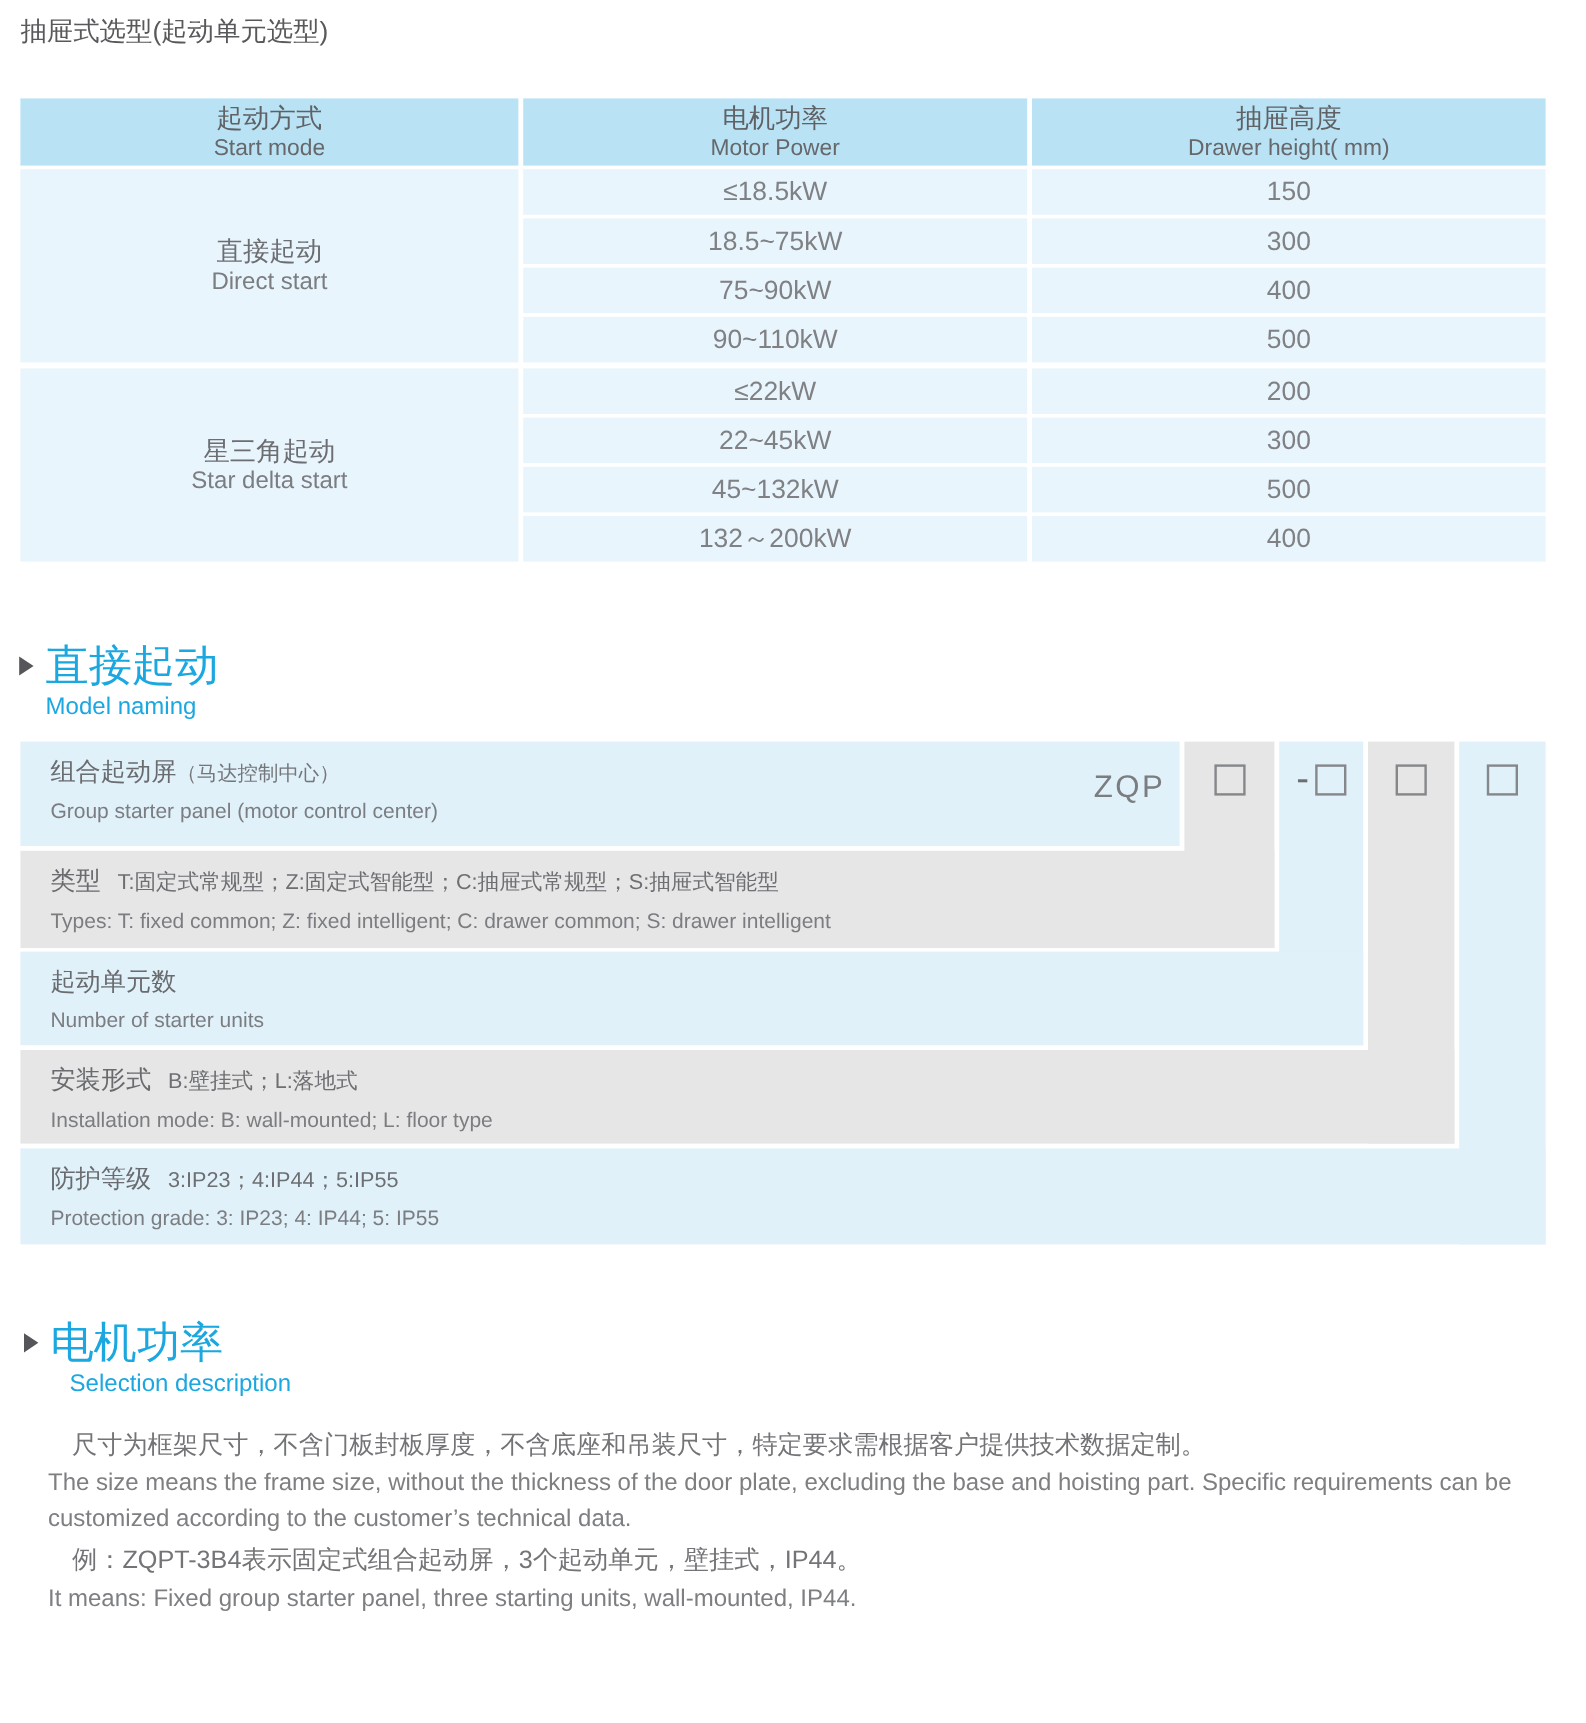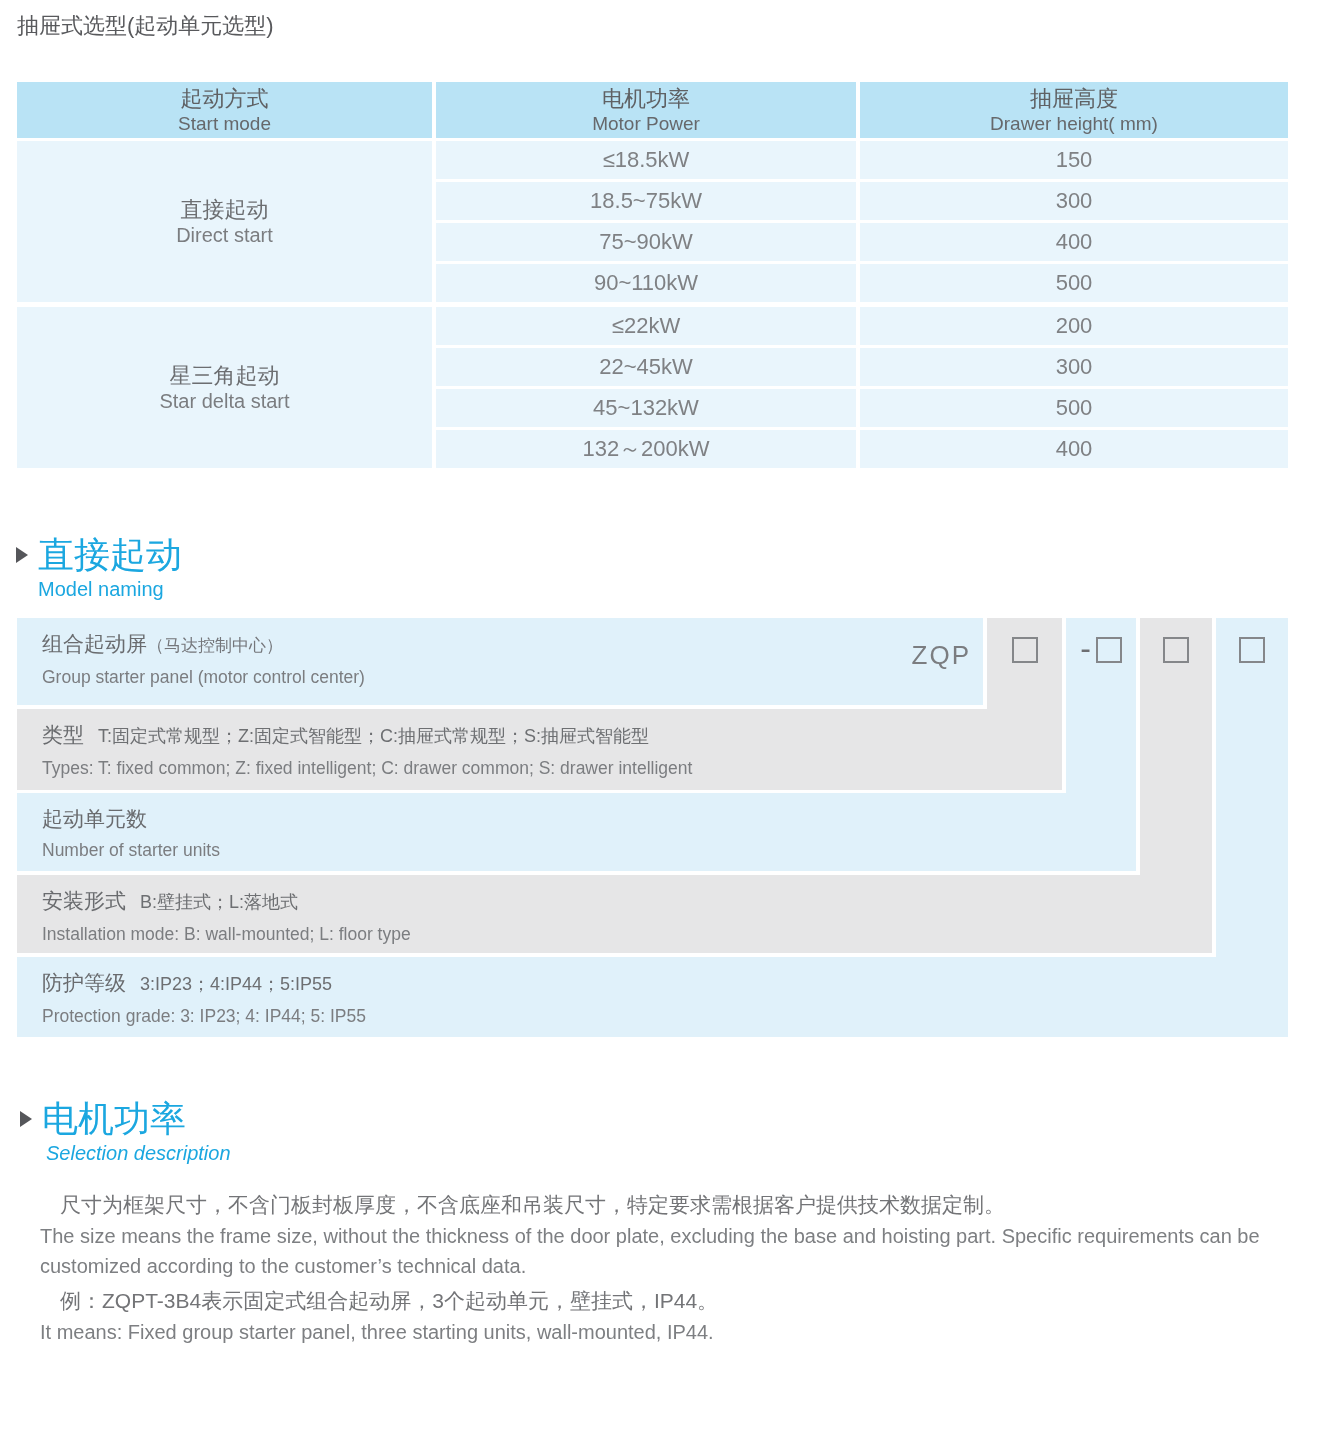--- a/index.html
+++ b/index.html
@@ -32,21 +32,21 @@
   .td-height{flex:1;}
   .group-sep{height:5px;}
 
   
   .sec{position:absolute;display:flex;align-items:flex-start;}
   .arrow-icon{width:0;height:0;border-left:12px solid #55565a;
               border-top:8px solid transparent;border-bottom:8px solid transparent;
               margin-top:13px;margin-right:10px;}
   .sec-cn{font-size:36px;color:#1ba7e0;line-height:42px;}
   .sec-en{font-size:20px;color:#1ba7e0;line-height:27px;}
-  .sec-en.indent{margin-left:4px;font-style:italic;}
+  .sec-en.indent{margin-left:16px;}
 
   
   .diagram{position:absolute;left:17px;top:618px;width:1271px;height:425px;padding-left:32px;}
   .dblock{position:absolute;box-sizing:border-box;}
   .blue{background:#e0f1fa;}
   .gray{background:#e6e6e7;}
   .drow{padding:12px 0 0 25px;}
   .drow-cn{font-size:21px;color:#696b6e;line-height:27px;}
   .drow-cn .paren{font-size:17px;color:#74767a;}
   .drow-cn .detail{font-size:18px;color:#6d6f72;margin-left:14px;}

